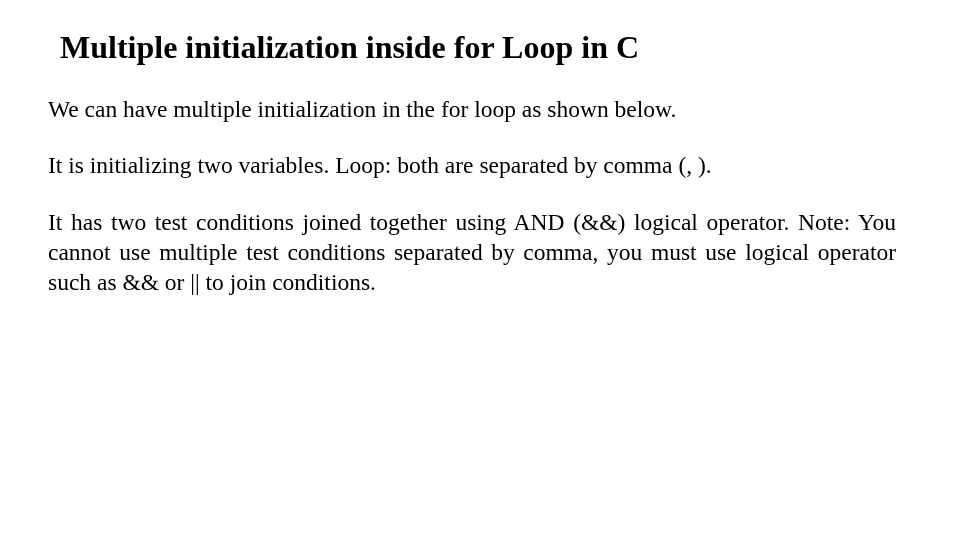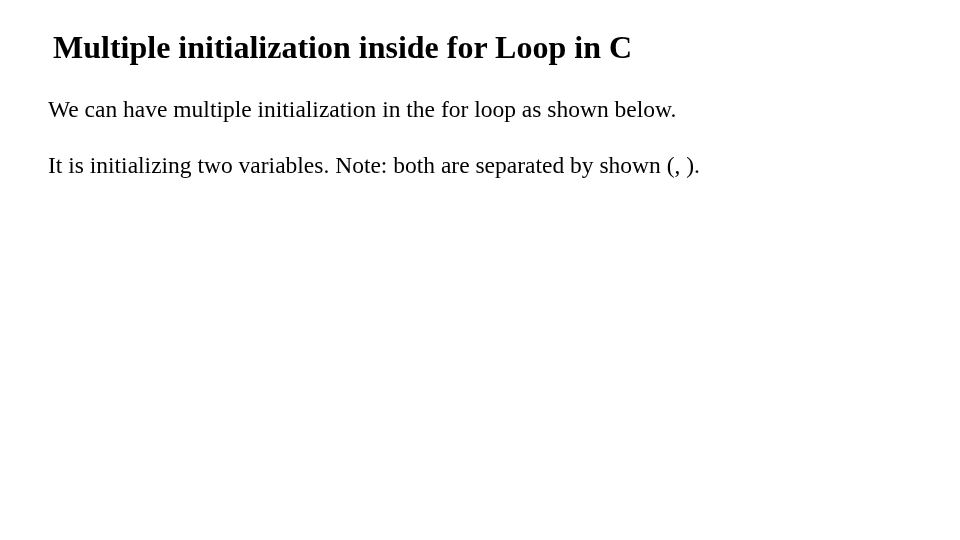--- a/index.html
+++ b/index.html
@@ -11,21 +11,21 @@
     font-family: "Times New Roman", Times, serif;
     color: #000;
   }
   .page {
     box-sizing: border-box;
     padding: 28px 48px 28px 48px;
   }
   .title {
     font-size: 32px;
     font-weight: bold;
-    margin: 0 0 28px 5px;
+    margin: 0 0 28px 12px;
     line-height: 1.2;
   }
   .para {
     font-size: 23.5px;
     line-height: 1.28;
     margin: 0 16px 26px 0;
     text-align: justify;
     text-justify: inter-word;
   }
   .code-line {
@@ -39,17 +39,18 @@
 <body>
 
 <div class="page">
 
   <h1 class="title">Multiple initialization inside for Loop in C</h1>
 
   <div class="para intro-block">
     <span>We can have multiple initialization in the for loop as shown below.</span><br>
   </div>
 
-  <p class="para">It is initializing two variables. Note: both are separated by shown (, ).</p>
+  <p class="para">It is initializing two variables. Loop: both are separated by comma (, ).</p>
 
+  <p class="para">It has two test conditions joined together using AND (&amp;&amp;) logical operator. Note: You cannot use multiple test conditions separated by comma, you must use logical operator such as &amp;&amp; or || to join conditions.</p>
 
 
 </div>
 
 </body></html>

